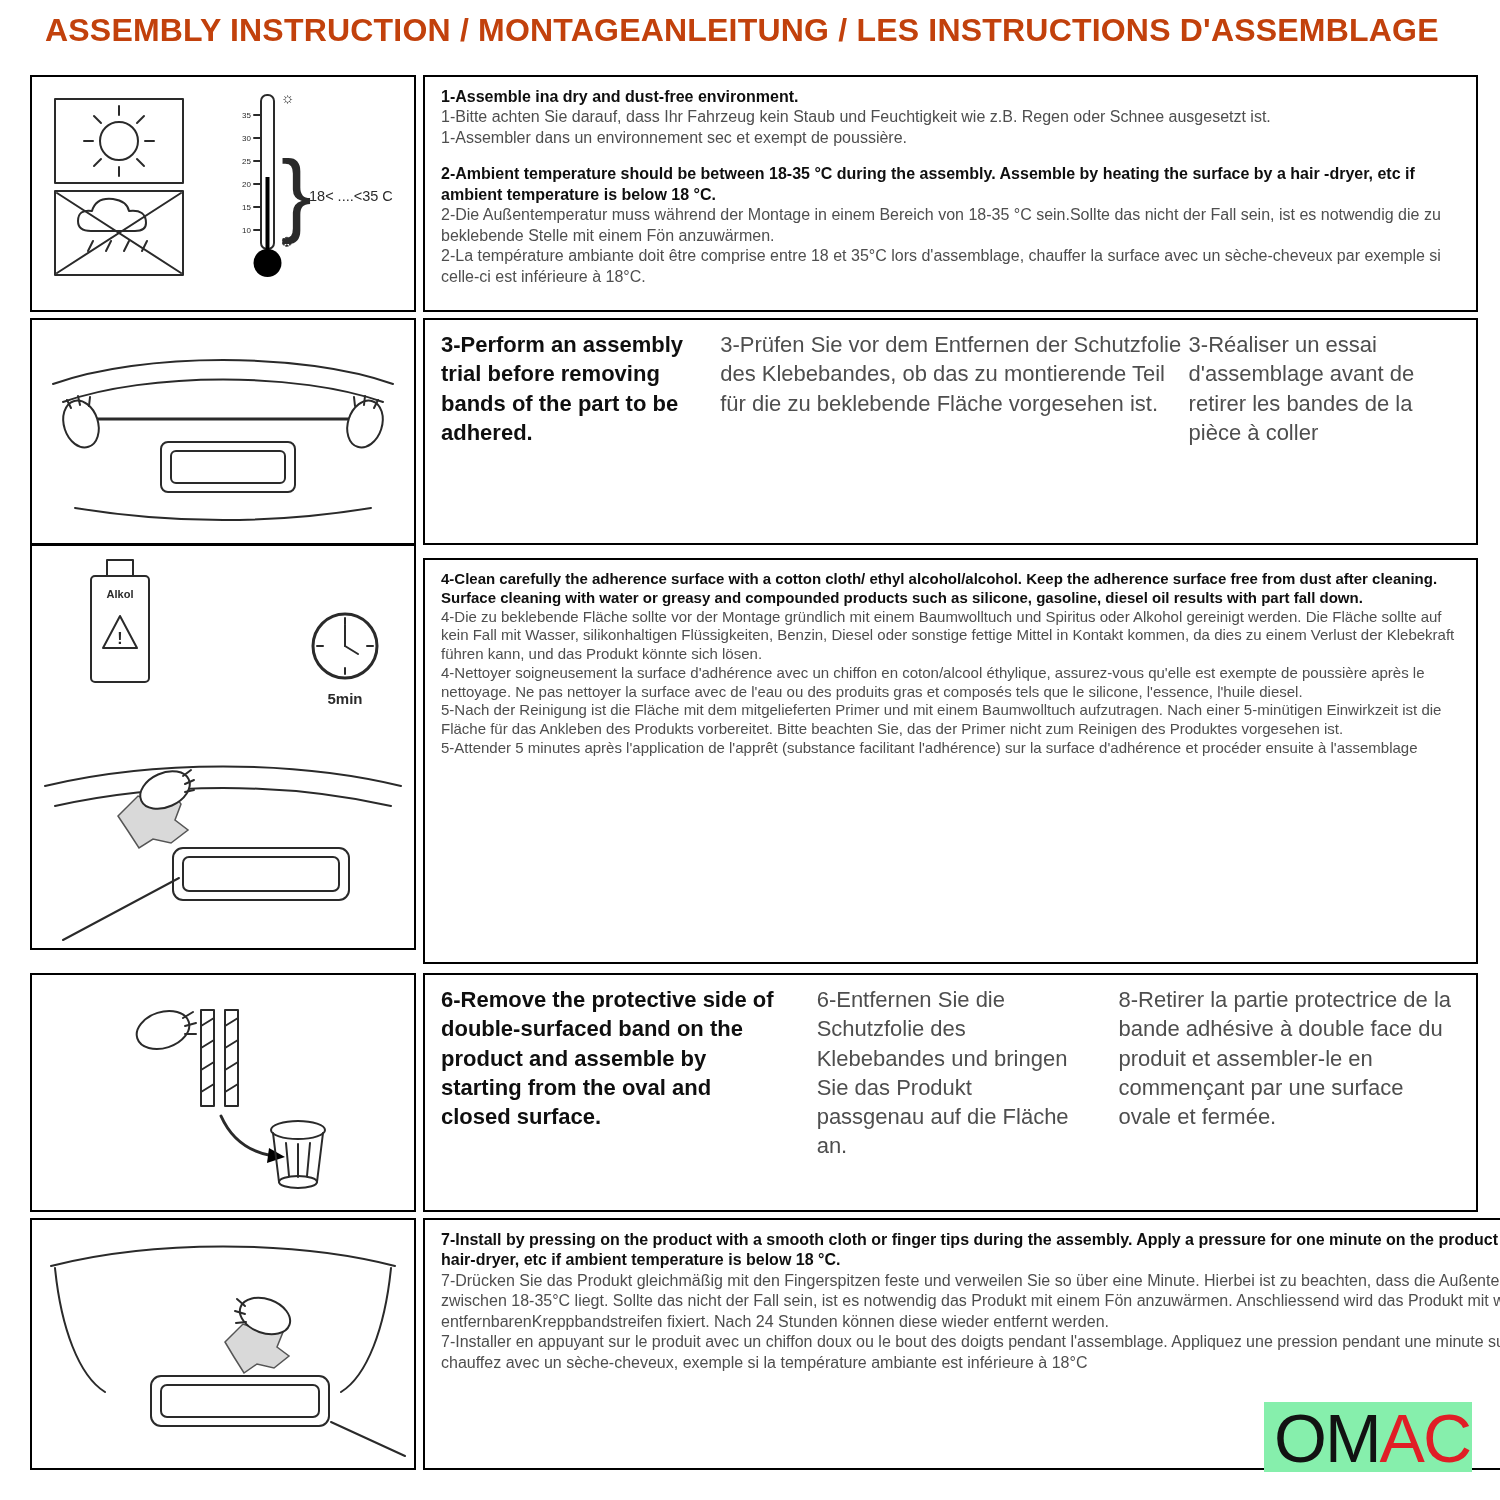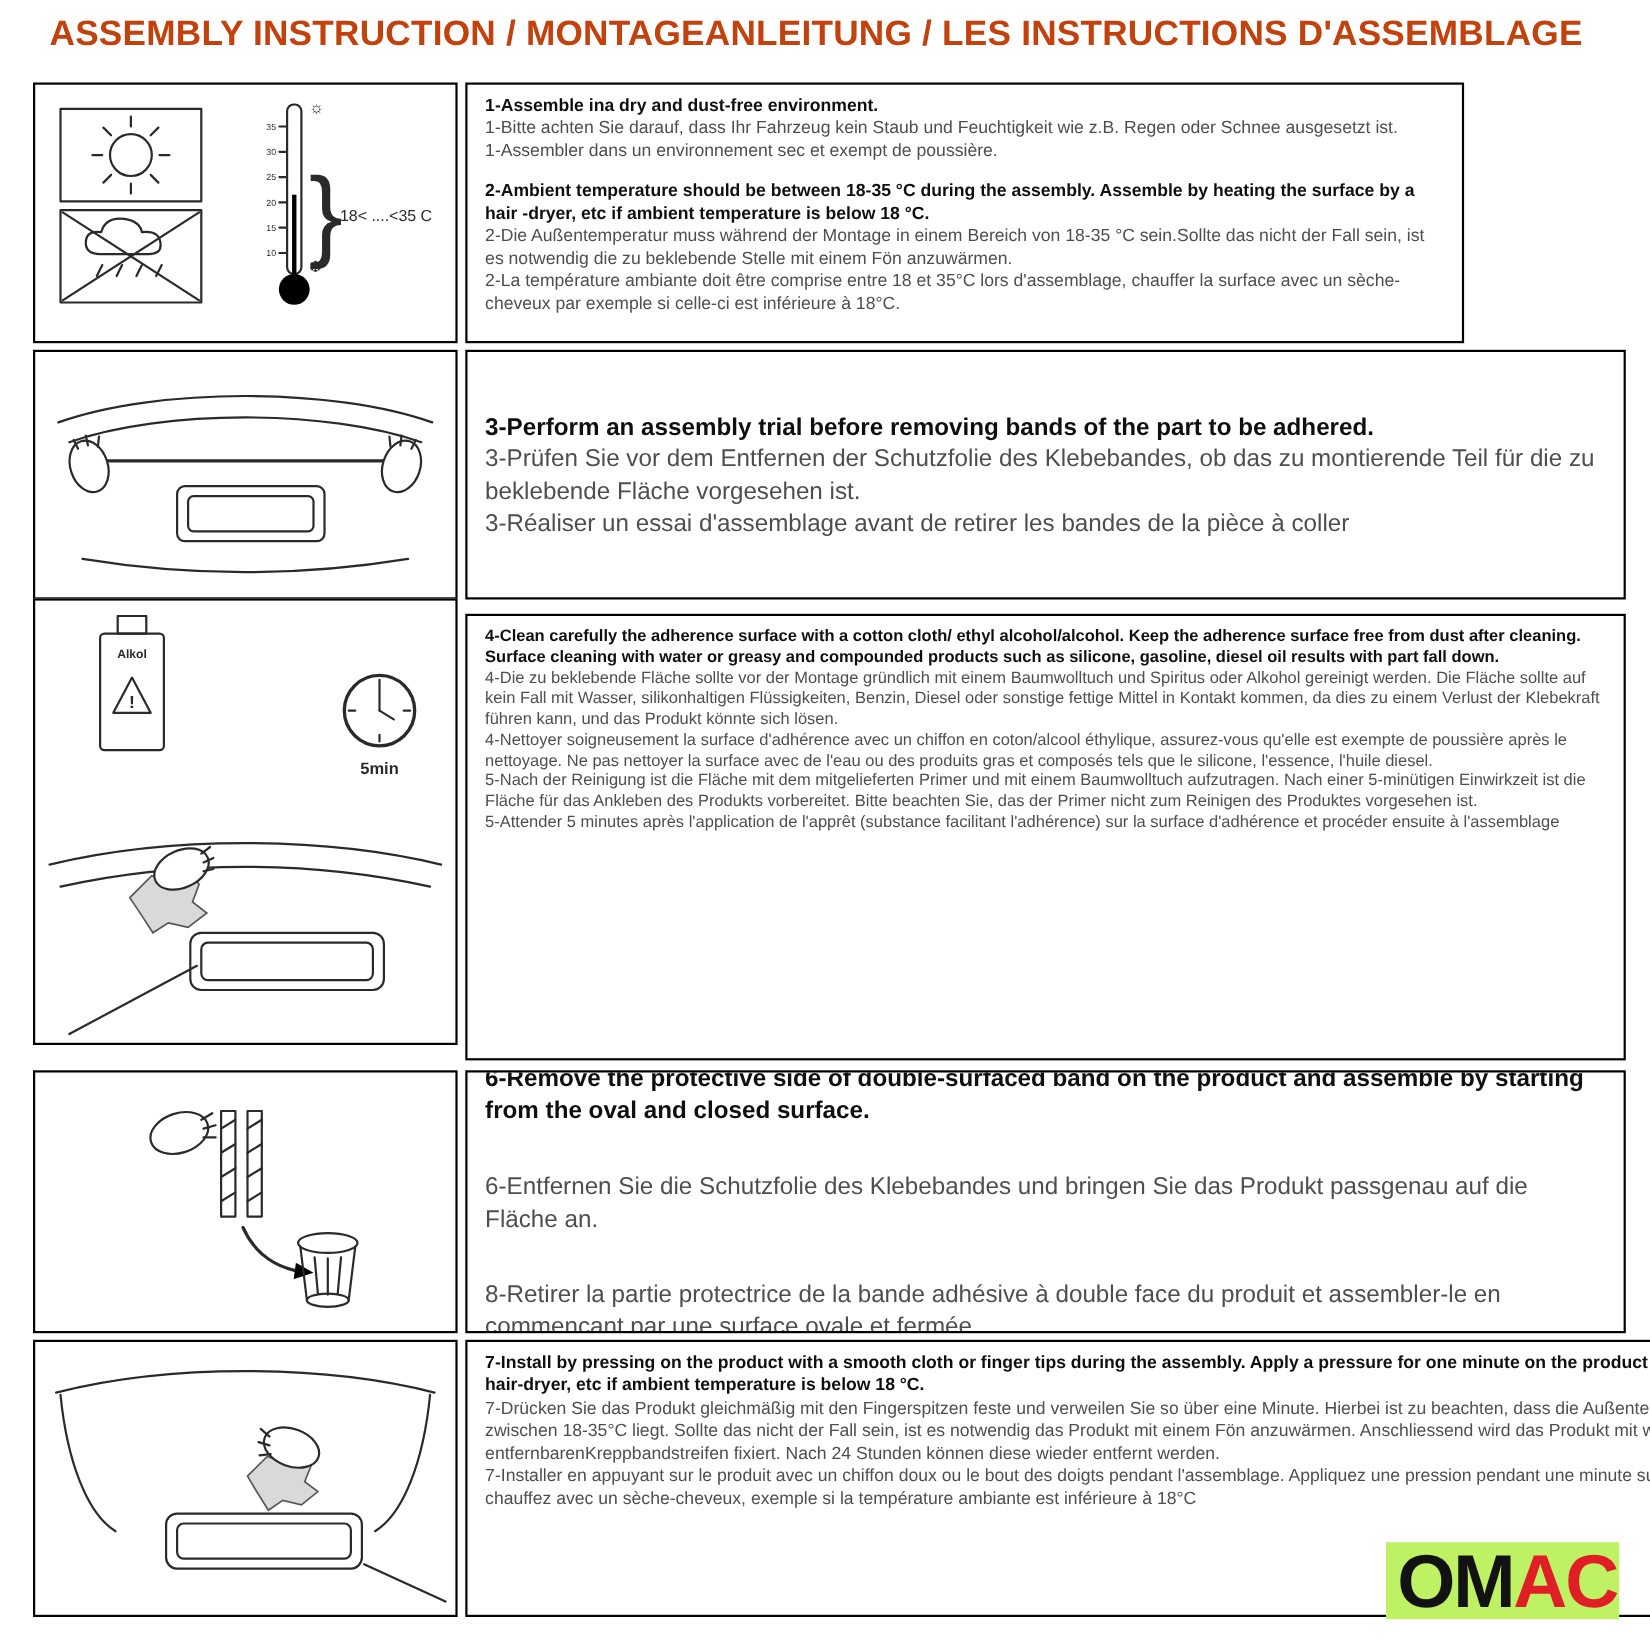--- a/index.html
+++ b/index.html
@@ -9,40 +9,40 @@
          font-size:32px;font-weight:800;color:#c2410c;letter-spacing:.2px;}
   .box{position:absolute;border:2px solid #000;background:#fff;box-sizing:border-box;}
   .illu{display:flex;align-items:center;justify-content:center;overflow:hidden;}
   .txt{padding:10px 16px;overflow:hidden;}
   .txt p{margin:0;color:#4e4e4e;}
   .txt p.b{color:#0f0f0f;font-weight:bold;}
   .txt p.gap{margin-top:16px;}
   .fs-s{font-size:16px;line-height:1.28;}
   .fs-s3{font-size:15px;line-height:1.25;}
   .fs-l{font-size:22px;line-height:1.33;}
-  .center-v{display:flex;flex-direction:column;justify-content:center;}
+  .center-v{display:flex;flex-direction:row;justify-content:center;}
   
   .r1l{left:30px;top:75px;width:386px;height:237px;}
-  .r1r{left:423px;top:75px;width:908px;height:237px;}
+  .r1r{left:423px;top:75px;width:1055px;height:237px;}
   .r2l{left:30px;top:318px;width:386px;height:227px;}
   .r2r{left:423px;top:318px;width:1055px;height:227px;}
   .r3l{left:30px;top:544px;width:386px;height:406px;}
   .r3r{left:423px;top:558px;width:1055px;height:406px;}
   .r4l{left:30px;top:973px;width:386px;height:239px;}
   .r4r{left:423px;top:973px;width:1055px;height:239px;gap:40px;}
   .r5l{left:30px;top:1218px;width:386px;height:252px;}
   .r5r{left:423px;top:1218px;width:1217px;height:252px;}
   svg{display:block;}
   .sk{stroke:#2a2a2a;fill:none;stroke-width:2;stroke-linecap:round;stroke-linejoin:round;}
   .sk3{stroke:#2a2a2a;fill:none;stroke-width:3;stroke-linecap:round;stroke-linejoin:round;}
   .fillb{fill:#000;stroke:none;}
   .cloth{fill:#d9d9d9;stroke:#555;stroke-width:1.5;}
   .hand{fill:#fff;stroke:#2a2a2a;stroke-width:2;}
-  .logo{position:absolute;right:28px;bottom:28px;font-size:68px;font-weight:700;
-        line-height:1;background:#bef264;padding:2px 2px 0 10px;letter-spacing:-2px;}
+  .logo{position:absolute;right:28px;bottom:28px;font-size:68px;font-weight:400;
+        line-height:1;background:#86efac;padding:2px 2px 0 10px;letter-spacing:-2px;}
   .logo .blk{color:#121212;}
   .logo .red{color:#e01e26;}
   .svgtxt{font-family:"Liberation Sans", sans-serif;fill:#2a2a2a;}
 </style>
 </head>
 <body>
 
 <div class="page">
 
   <div class="title">ASSEMBLY INSTRUCTION / MONTAGEANLEITUNG / LES INSTRUCTIONS D'ASSEMBLAGE</div>

